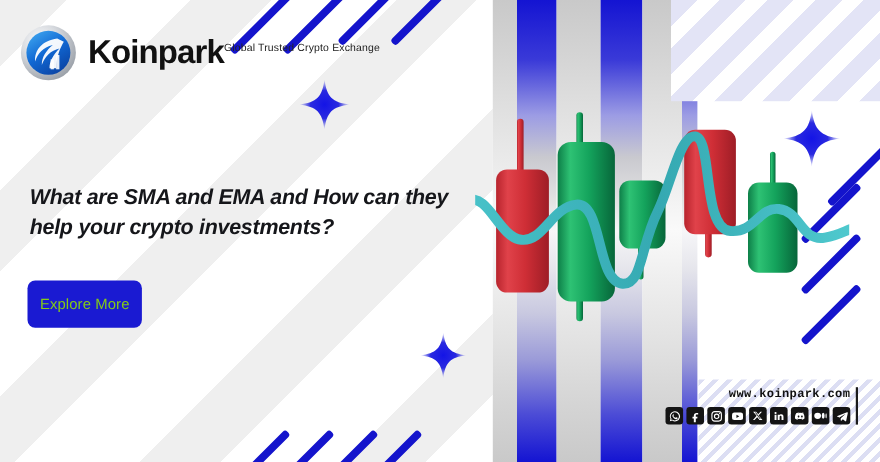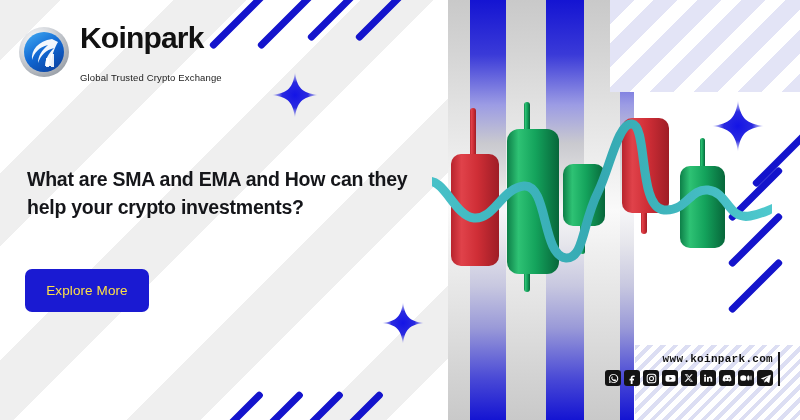--- a/index.html
+++ b/index.html
@@ -70,42 +70,42 @@
   #bars-right{ right:-6px; top:142px; width:70px; height:150px; }
   #bars-bottom{ left:232px; bottom:-16px; width:160px; height:60px; }
 
   
   .sparkle{ position:absolute; }
   .sparkle svg{ display:block; }
 
   
   .logo-wrap{ position:absolute; left:18px; top:22px; display:flex; align-items:center; gap:10px; }
   .logo-mark{ width:52px; height:52px; position:relative; flex:0 0 52px; }
-  .logo-text{ display:flex; flex-direction:column; }
+  .logo-text{ display:flex; flex-direction:row; }
   .brand{
     font-size:30px; font-weight:bold; color:#111; letter-spacing:-0.8px;
     line-height:1.05; font-family:"Liberation Sans", sans-serif;
   }
   .tagline{
-    font-size:9.5px; color:#222; letter-spacing:0.15px; margin-top:18px;
+    font-size:9.5px; color:#222; letter-spacing:0.15px; margin-top:6px;
     font-family:"Liberation Sans", sans-serif;
   }
 
   
   .headline{
     position:absolute; left:27px; top:166px; width:390px;
     font-size:19.5px; font-weight:bold; color:#15161a;
-    line-height:1.42; letter-spacing:-0.25px;
+    line-height:1.42; letter-spacing:-0.25px;font-style:italic;
   }
 
   
   .cta{
-    position:absolute; left:25px; top:269px;
-    width:124px; height:43px;
-    background:#1a1ad2; color:#fde047;
+    position:absolute; left:25px; top:255px;
+    width:104px; height:43px;
+    background:#1a1ad2; color:#84cc16;
     border:none; border-radius:7px;
     font-size:13.5px; font-family:"Liberation Sans", sans-serif;
     cursor:pointer; letter-spacing:0.1px;
   }
 
   
   .chart3d{ position:absolute; left:432px; top:96px; width:340px; height:210px; }
   .chart3d svg{ display:block; }
 
   

